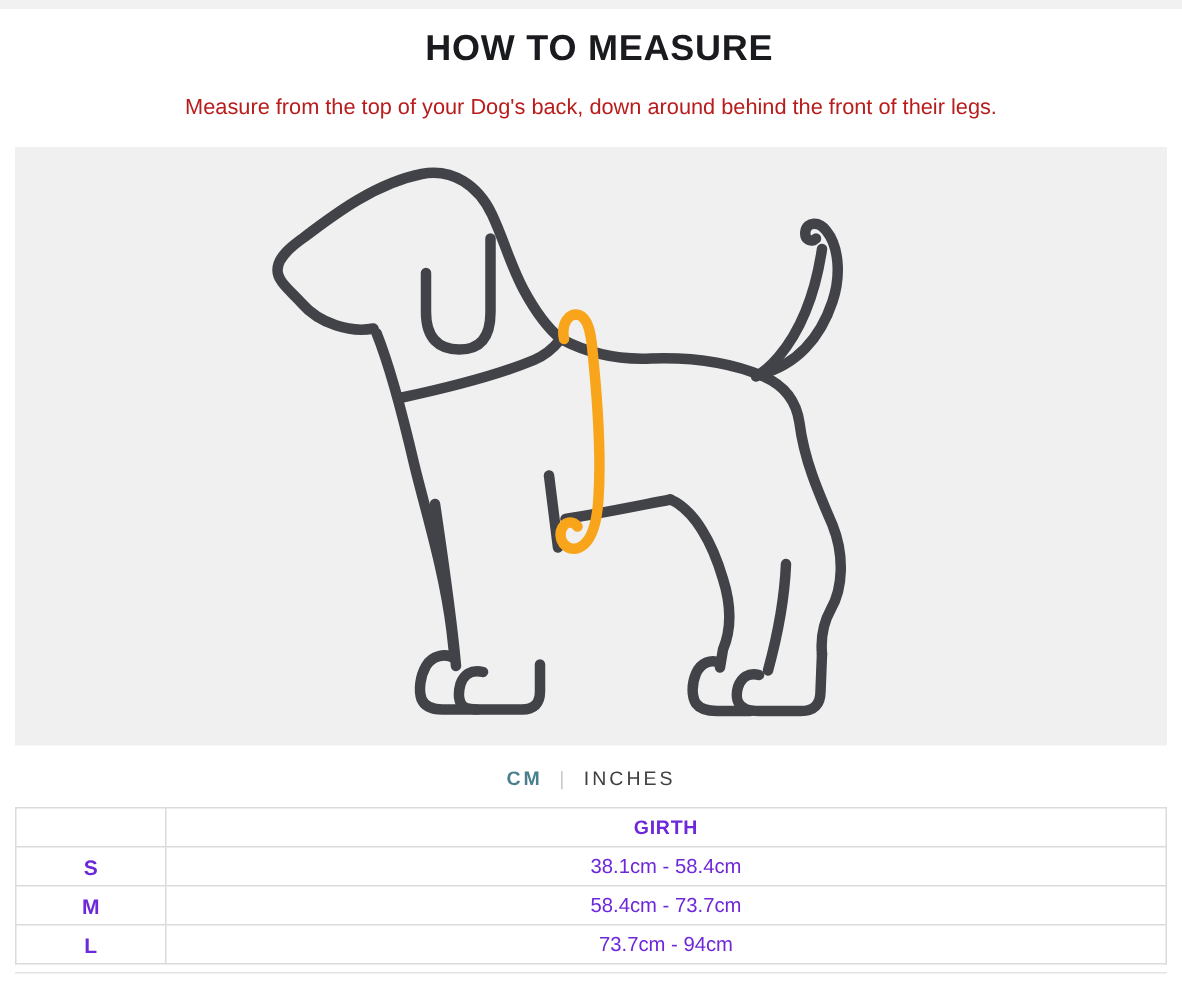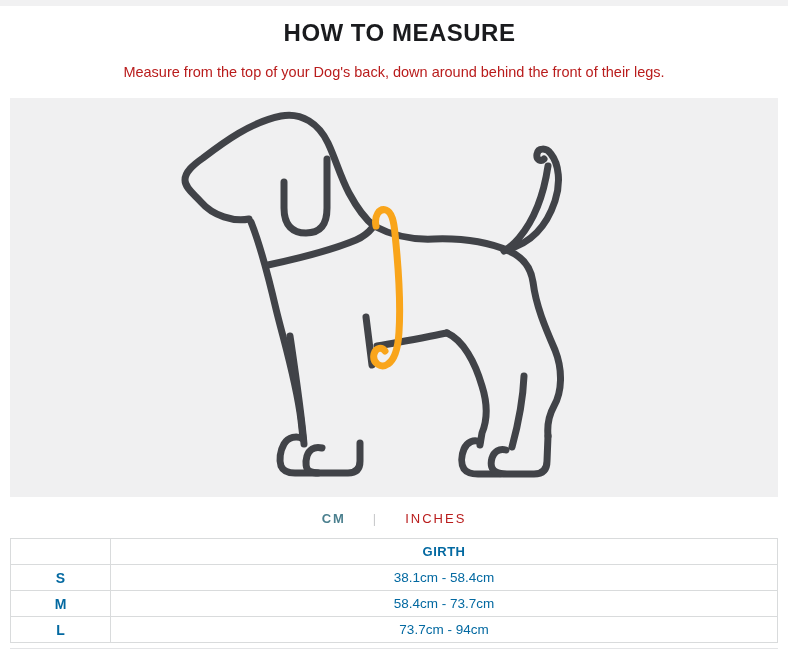--- a/index.html
+++ b/index.html
@@ -34,47 +34,47 @@
     width: 768px;
     height: 399px;
     background: #f0f0f1;
   }
   .illustration-box svg { display: block; }
   .unit-toggle {
     margin-top: 14px;
     display: flex;
     justify-content: center;
     align-items: center;
-    gap: 27px;
+    gap: 11px;
     font-size: 13px;
     letter-spacing: 2px;
   }
   .unit-active {
     color: #4a7f8e;
     font-weight: 700;
     cursor: pointer;
   }
   .unit-separator { color: #c9cacc; font-weight: 400; }
   .unit-inactive {
-    color: #b91c1c;
+    color: #404040;
     font-weight: 400;
     cursor: pointer;
   }
   table.size-table {
     width: 768px;
     margin: 12px 10px 0;
     border-collapse: collapse;
     table-layout: fixed;
   }
   .size-table th, .size-table td {
     border: 1px solid #d9dbdc;
     text-align: center;
     padding: 4px 0;
     height: 26px;
-    color: #0369a1;
+    color: #6d28d9;
     font-size: 13.5px;
   }
   .size-table col.size-col { width: 100px; }
   .size-table th.girth-header {
     font-size: 13px;
     font-weight: 700;
     letter-spacing: 0.5px;
   }
   .size-table td.size-cell {
     font-weight: 700;

